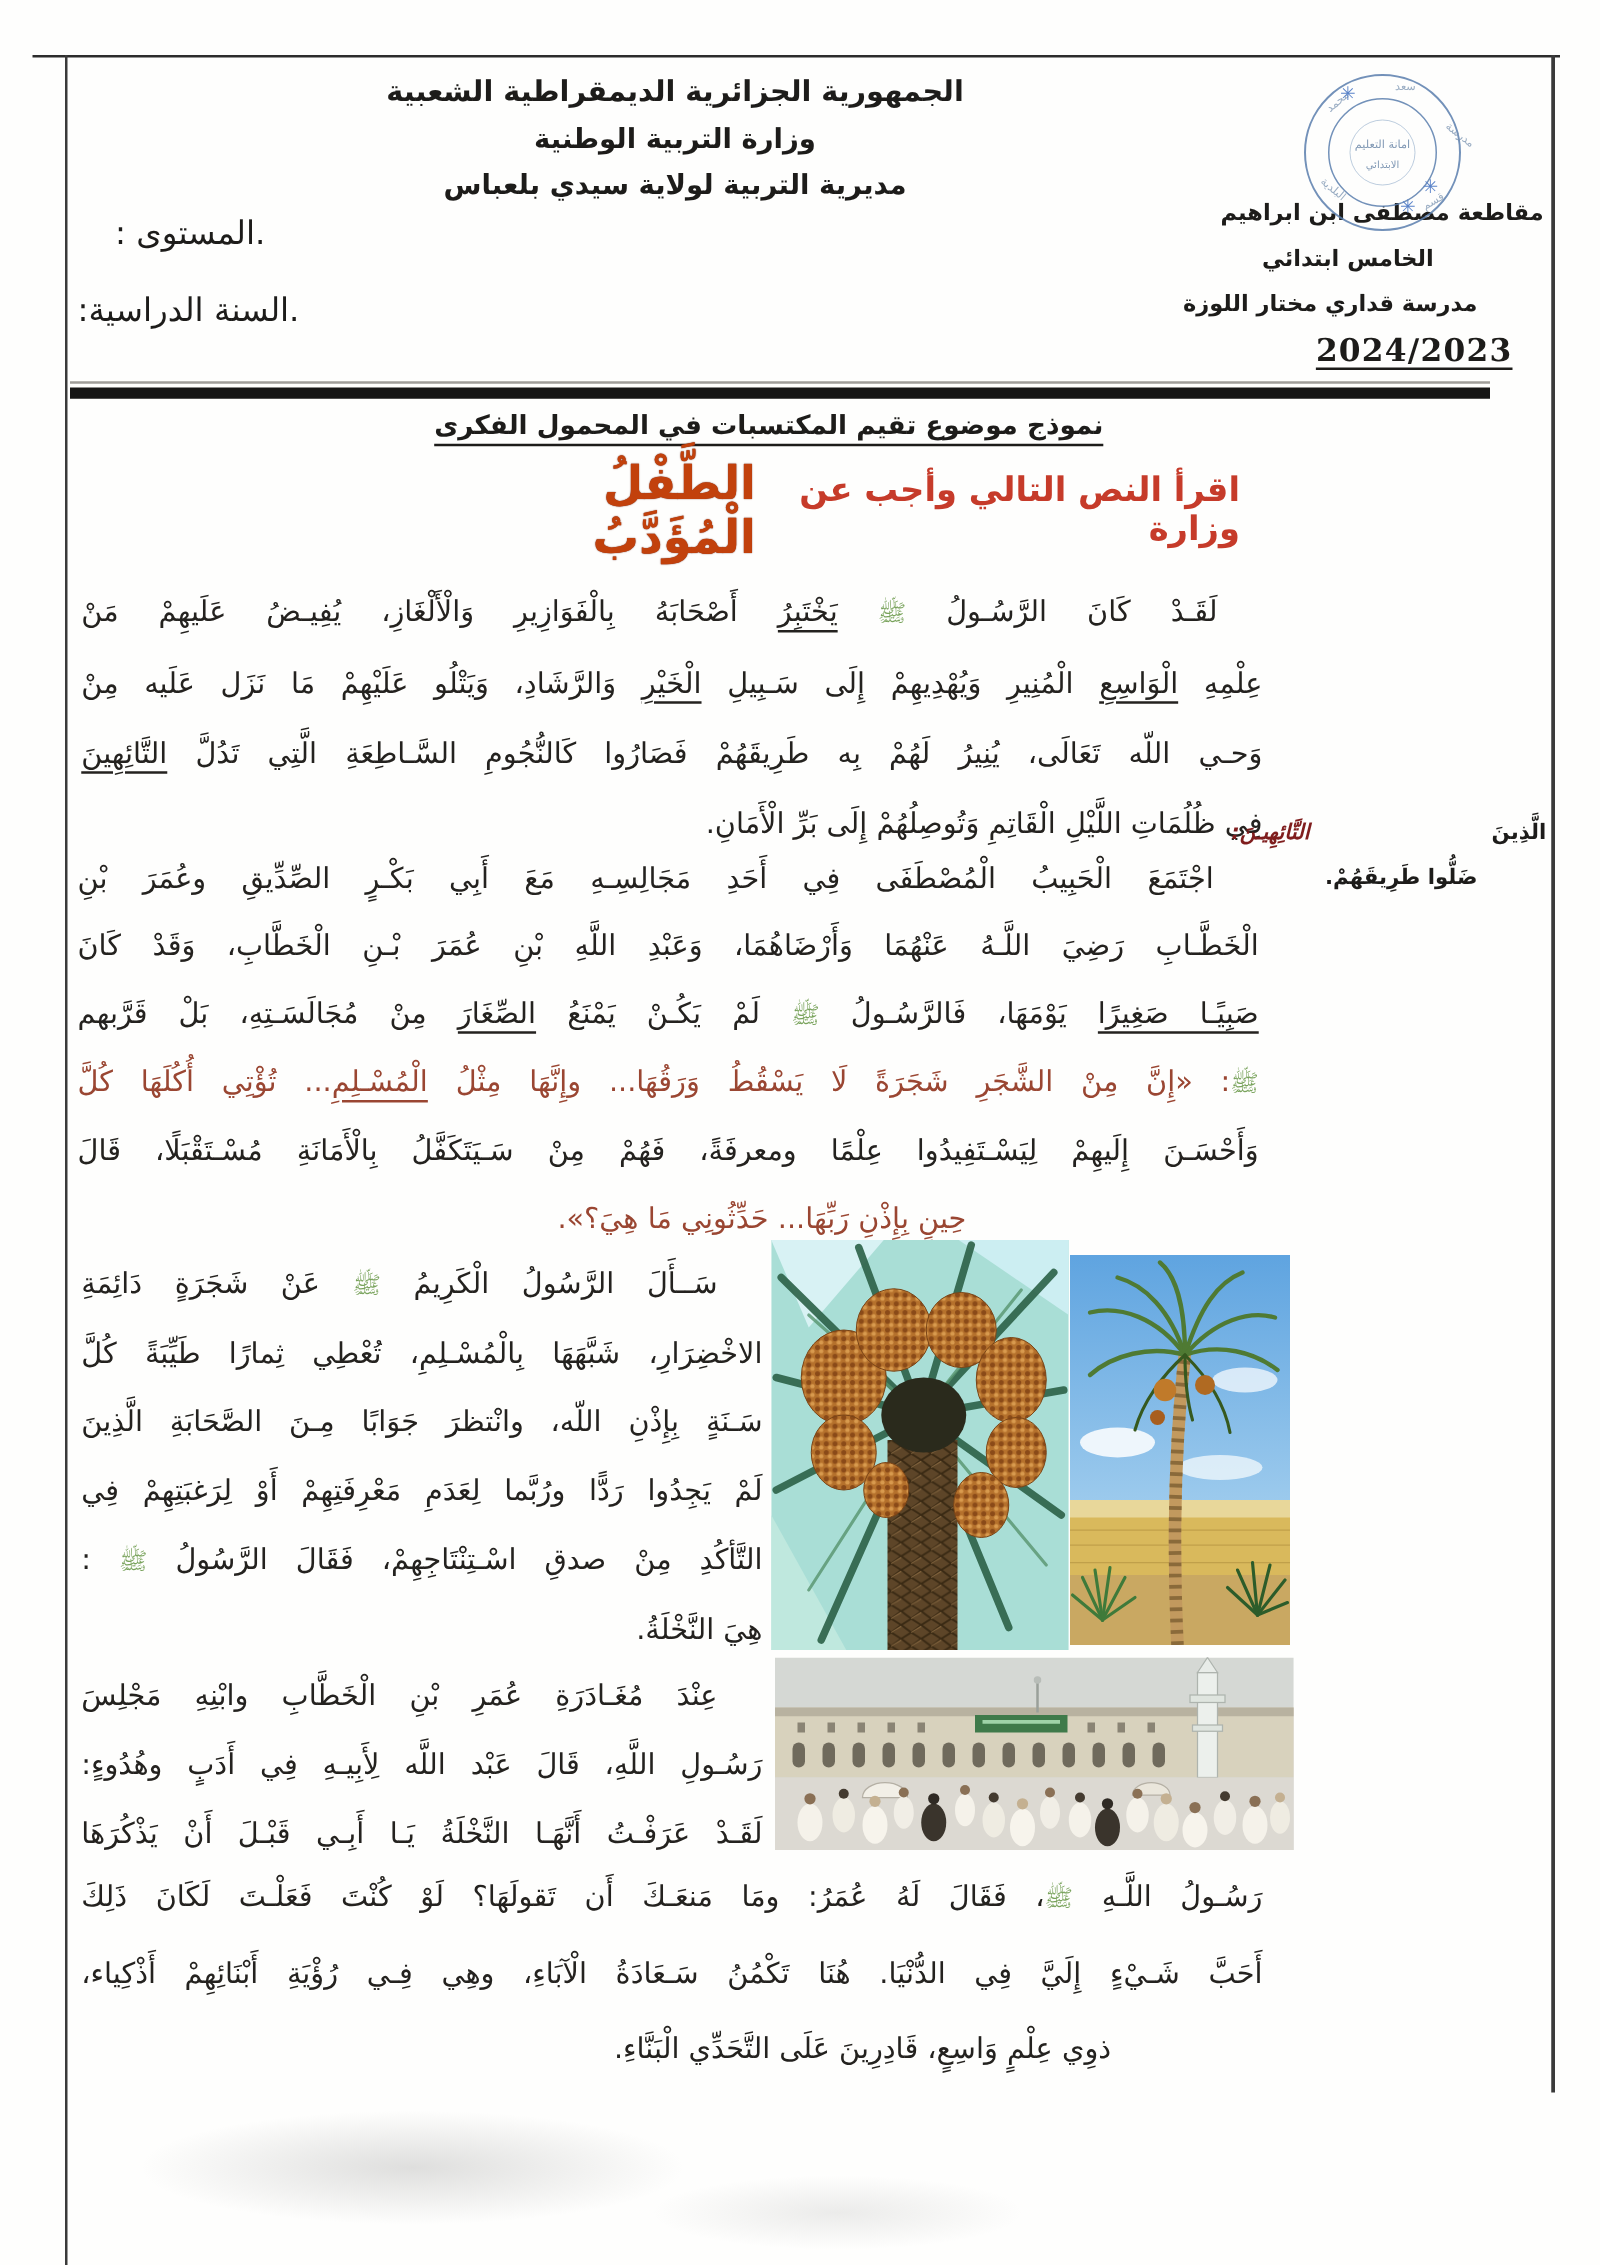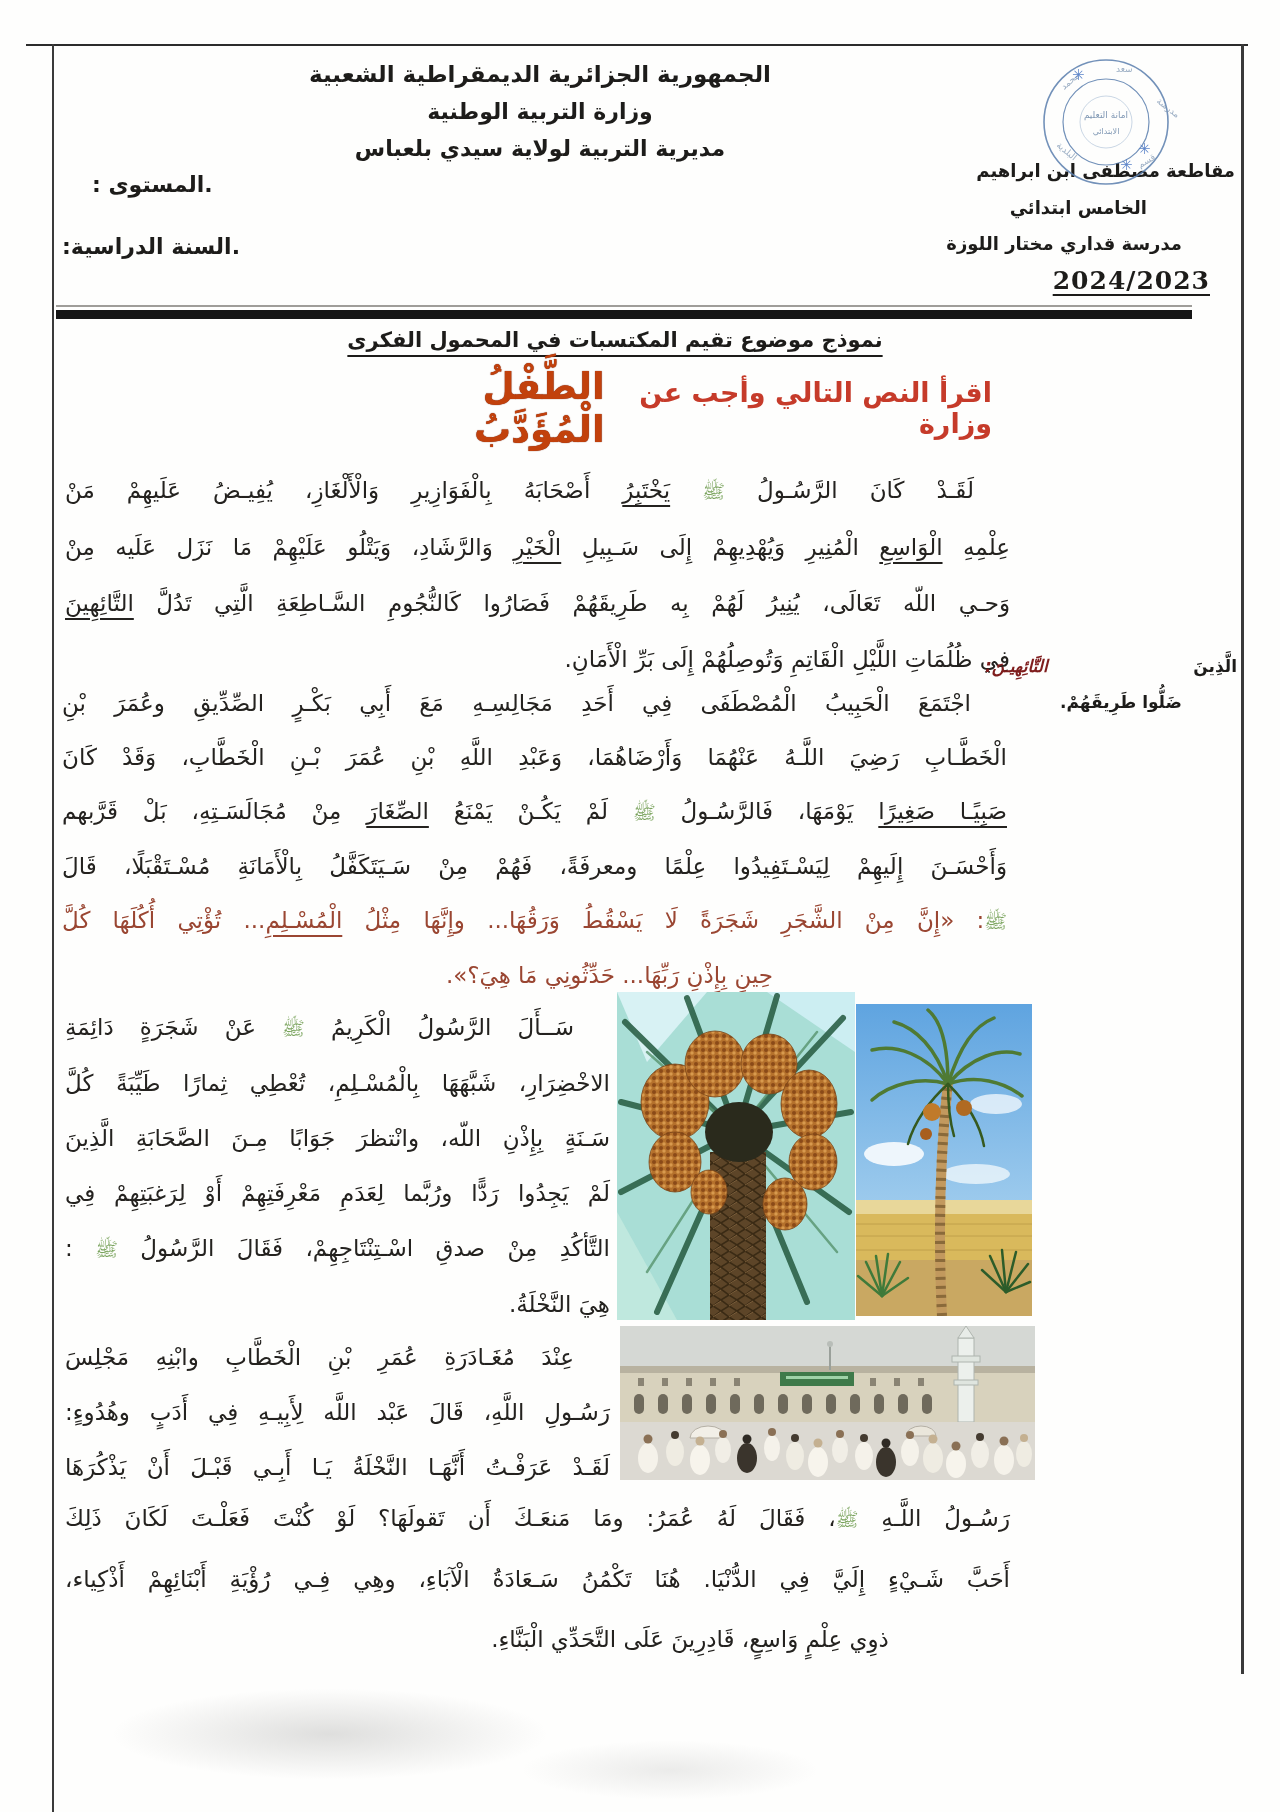--- a/index.html
+++ b/index.html
@@ -8,21 +8,21 @@
   .abs{position:absolute;}
   .rtl{direction:rtl;unicode-bidi:isolate;}
   
   .frame-top{left:26px;top:44px;width:1222px;height:2px;background:#2c2c2c;}
   .frame-left{left:52px;top:44px;width:2px;height:1768px;background:#3a3a3a;}
   .frame-right{left:1241px;top:44px;width:3px;height:1630px;background:#3a3a3a;}
   
   .hdr-center{left:250px;top:56px;width:580px;text-align:center;font-weight:bold;line-height:37px;}
   .hdr-center .h1{font-size:23px;}
   .hdr-center .h2,.hdr-center .h3{font-size:22px;}
-  .lbl{font-weight:bold;font-size:22px;}
+  .lbl{font-weight:normal;font-size:26px;}
   .rline{font-weight:bold;font-size:18px;white-space:nowrap;}
   .ryear{font-weight:bold;font-size:25px;text-decoration:underline;text-underline-offset:5px;
          font-family:"DejaVu Serif",serif;letter-spacing:1px;}
   
   .rule-grey{left:56px;top:305px;width:1136px;height:2px;background:#9f9d99;}
   .rule-black{left:56px;top:310px;width:1136px;height:9px;background:#161616;}
   
   .exam-title{left:295px;top:328px;width:640px;text-align:center;font-weight:bold;font-size:21px;
               text-decoration:underline;text-underline-offset:8px;text-decoration-thickness:2px;}
   .instr-row{left:368px;top:380px;width:624px;height:56px;display:flex;flex-direction:row;
@@ -112,22 +112,22 @@
   <div class="abs para p1 rtl">
       <div class="tline ind"><span>لَقَـدْ كَانَ الرَّسُـولُ </span><span class="pbuh">ﷺ</span><span> </span><span class="u">يَخْتَبِرُ</span><span> أَصْحَابَهُ بِالْفَوَازِيرِ وَالْأَلْغَازِ، يُفِيـضُ عَلَيهِمْ مَنْ</span></div>
       <div class="tline"><span>عِلْمِهِ </span><span class="u">الْوَاسِعِ</span><span> الْمُنِيرِ وَيُهْدِيهِمْ إِلَى سَـبِيلِ </span><span class="u">الْخَيْرِ</span><span> وَالرَّشَادِ، وَيَتْلُو عَلَيْهِمْ مَا نَزَل عَلَيه مِنْ</span></div>
       <div class="tline"><span>وَحـي اللّه تَعَالَى، يُنِيرُ لَهُمْ بِه طَرِيقَهُمْ فَصَارُوا كَالنُّجُومِ السَّـاطِعَةِ الَّتِي تَدُلَّ </span><span class="u">التَّائِهِينَ</span></div>
       <div class="tline right"><span>فِي ظُلُمَاتِ اللَّيْلِ الْقَاتِمِ وَتُوصِلُهُمْ إِلَى بَرِّ الْأَمَانِ.</span></div>
     </div>
   <div class="abs para p2 rtl">
       <div class="tline ind"><span>اجْتَمَعَ الْحَبِيبُ الْمُصْطَفَى فِي أَحَدِ مَجَالِسِـهِ مَعَ أَبِي بَكْـرٍ الصِّدِّيقِ وعُمَرَ بْنِ</span></div>
       <div class="tline"><span>الْخَطَّـابِ رَضِيَ اللَّـهُ عَنْهُمَا وَأَرْضَاهُمَا، وَعَبْدِ اللَّهِ بْنِ عُمَرَ بْـنِ الْخَطَّابِ، وَقَدْ كَانَ</span></div>
       <div class="tline"><span class="u">صَبِيًـا صَغِيرًا</span><span> يَوْمَهَا، فَالرَّسُـولُ </span><span class="pbuh">ﷺ</span><span> لَمْ يَكُـنْ يَمْنَعُ </span><span class="u">الصِّغَارَ</span><span> مِنْ مُجَالَسَـتِهِ، بَلْ قَرَّبهم</span></div>
+      <div class="tline red"><span class="pbuh">ﷺ</span><span>: «إِنَّ مِنْ الشَّجَرِ شَجَرَةً لَا يَسْقُطُ وَرَقُهَا... وإِنَّهَا مِثْلُ </span><span class="u">الْمُسْـلِمِ</span><span>... تُؤْتِي أُكُلَهَا كُلَّ</span></div>
       <div class="tline"><span>وَأَحْسَـنَ إِلَيهِمْ لِيَسْـتَفِيدُوا عِلْمًا ومعرفَةً، فَهُمْ مِنْ سَـيَتَكَفَّلُ بِالْأَمَانَةِ مُسْـتَقْبَلًا، قَالَ</span></div>
-      <div class="tline red"><span class="pbuh">ﷺ</span><span>: «إِنَّ مِنْ الشَّجَرِ شَجَرَةً لَا يَسْقُطُ وَرَقُهَا... وإِنَّهَا مِثْلُ </span><span class="u">الْمُسْـلِمِ</span><span>... تُؤْتِي أُكُلَهَا كُلَّ</span></div>
       <div class="tline red center1"><span>حِينٍ بِإِذْنِ رَبِّهَا... حَدِّثُونِي مَا هِيَ؟».</span></div>
     </div>
   <div class="abs para p3 rtl">
       <div class="tline ind"><span>سَــأَلَ الرَّسُولُ الْكَرِيمُ </span><span class="pbuh">ﷺ</span><span> عَنْ شَجَرَةٍ دَائِمَةِ</span></div>
       <div class="tline"><span>الاخْضِرَارِ، شَبَّهَهَا بِالْمُسْـلِمِ، تُعْطِي ثِمارًا طَيِّبَةً كُلَّ</span></div>
       <div class="tline"><span>سَـنَةٍ بِإِذْنِ اللّه، وانْتظرَ جَوَابًا مِـنَ الصَّحَابَةِ الَّذِينَ</span></div>
       <div class="tline"><span>لَمْ يَجِدُوا رَدًّا ورُبَّما لِعَدَمِ مَعْرِفَتِهِمْ أَوْ لِرَغبَتِهِمْ فِي</span></div>
       <div class="tline"><span>التَّأكُدِ مِنْ صدقِ اسْـتِنْتَاجِهِمْ، فَقَالَ الرَّسُولُ </span><span class="pbuh">ﷺ</span><span> :</span></div>
       <div class="tline right"><span>هِيَ النَّخْلَةُ.</span></div>
     </div>

